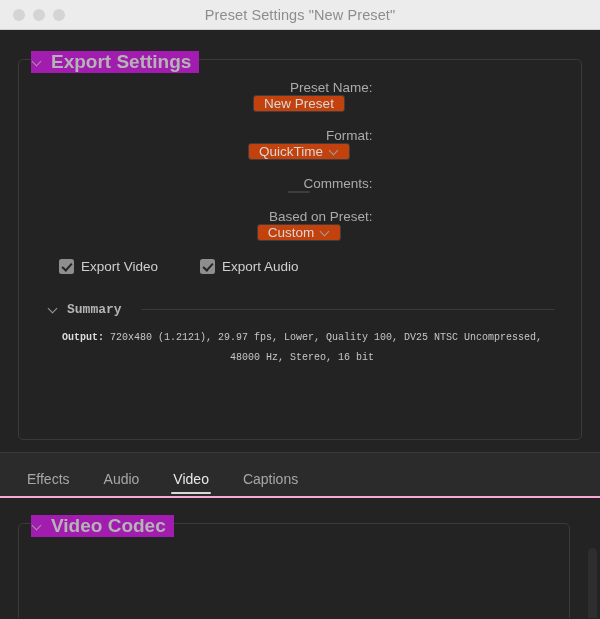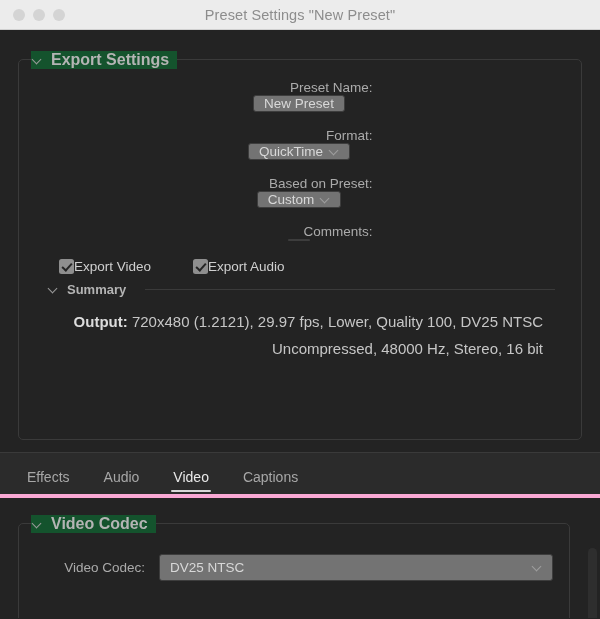--- a/index.html
+++ b/index.html
@@ -67,23 +67,23 @@
     height: 381px;
   }
 
   .group-title {
     position: absolute;
     top: -9px;
     left: 12px;
     display: flex;
     align-items: center;
     gap: 9px;
-    background: #14532d;
+    background: #a21caf;
     padding: 0 8px 0 2px;
-    font-size: 16px;
+    font-size: 19px;
     font-weight: bold;
     color: #b4b4b4;
   }
 
   .chev {
     display: inline-block;
     width: 9px; height: 9px;
     position: relative;
   }
   .chev::before {
@@ -111,21 +111,21 @@
     padding-right: 12px;
     font-size: 13.5px;
     color: #ababab;
     white-space: nowrap;
   }
 
   .field {
     position: relative;
     flex: 1;
     height: 27px;
-    background: #737373;
+    background: #c2410c;
     border: 1px solid #3d3d3d;
     border-radius: 3px;
     display: flex;
     align-items: center;
     padding: 0 26px 0 10px;
     font-size: 13.5px;
     color: #d8d8d8;
     margin-right: 2px;
     overflow: hidden;
     white-space: nowrap;
@@ -152,20 +152,21 @@
   
   .check-row {
     display: flex;
     align-items: center;
     margin: 18px 0 0 26px;
     gap: 0;
   }
   .checkitem {
     display: flex;
     align-items: center;
+    gap: 7px;
     margin-right: 42px;
   }
   .cbox {
     width: 15px; height: 15px;
     border-radius: 2.5px;
     background: #8e8e8e;
     position: relative;
     flex: none;
   }
   .cbox::after {
@@ -178,57 +179,58 @@
     transform: rotate(42deg);
   }
   .check-label {
     font-size: 13.5px;
     color: #cfcfcf;
     white-space: nowrap;
   }
 
   
   .sub-group {
-    margin: 8px 12px 0 16px;
-    position: relative;
+    margin: 28px 12px 0 16px;
+    position: relative;
+    font-family: Liberation Mono, monospace;
   }
   .sub-head {
     display: flex;
     align-items: center;
     gap: 9px;
   }
   .sub-head .sub-title {
     font-size: 13px;
     font-weight: bold;
     color: #b4b4b4;
     white-space: nowrap;
   }
   .sub-head .rule {
     flex: 1;
     height: 1px;
     background: #3a3a3a;
     margin-left: 10px;
   }
   .summary-body {
     margin-top: 11px;
-    text-align: right;
-    font-size: 15px;
+    text-align: center;
+    font-size: 10px;
     color: #c6c6c6;
-    line-height: 27px;
+    line-height: 20px;
     padding: 0 12px;
   }
   .summary-body b { color: #dcdcdc; }
 
   
   .tabbar {
     position: relative;
     height: 46px;
     background: #2b2b2b;
     border-top: 1px solid #3a3a3a;
-    border-bottom: 4px solid #f9a8d4;
+    border-bottom: 2px solid #f9a8d4;
     display: flex;
     align-items: flex-end;
     padding-left: 10px;
   }
   .tab {
     position: relative;
     padding: 0 17px 9px 17px;
     font-size: 14px;
     color: #a7a7a7;
     cursor: default;
@@ -316,31 +318,31 @@
 
       <div class="row">
         <div class="row-label">Format:</div>
         <div class="field">
           <span>QuickTime</span>
           <span class="dd-chev"></span>
         </div>
       </div>
 
       <div class="row">
+        <div class="row-label">Comments:</div>
+        <div class="field plain">
+          <span></span>
+        </div>
+      </div>
+
+      <div class="row">
         <div class="row-label">Based on Preset:</div>
         <div class="field">
           <span>Custom</span>
           <span class="dd-chev"></span>
-        </div>
-      </div>
-
-      <div class="row">
-        <div class="row-label">Comments:</div>
-        <div class="field plain">
-          <span></span>
         </div>
       </div>
 
       <div class="check-row">
         <div class="checkitem">
           <span class="cbox"></span>
           <span class="check-label">Export Video</span>
         </div>
         <div class="checkitem">
           <span class="cbox"></span>
@@ -370,24 +372,17 @@
     <div class="tab active"><span>Video</span></div>
     <div class="tab"><span>Captions</span></div>
   </div>
 
   <div class="lower-pane">
     <div class="group2">
       <div class="group-title">
         <span class="chev"></span>
         <span>Video Codec</span>
       </div>
-      <div class="row2">
-        <div class="row2-label">Video Codec:</div>
-        <div class="field">
-          <span>DV25 NTSC</span>
-          <span class="dd-chev"></span>
-        </div>
-      </div>
     </div>
     <div class="scrollbar"></div>
   </div>
 
 </div>
 
 </body></html>

